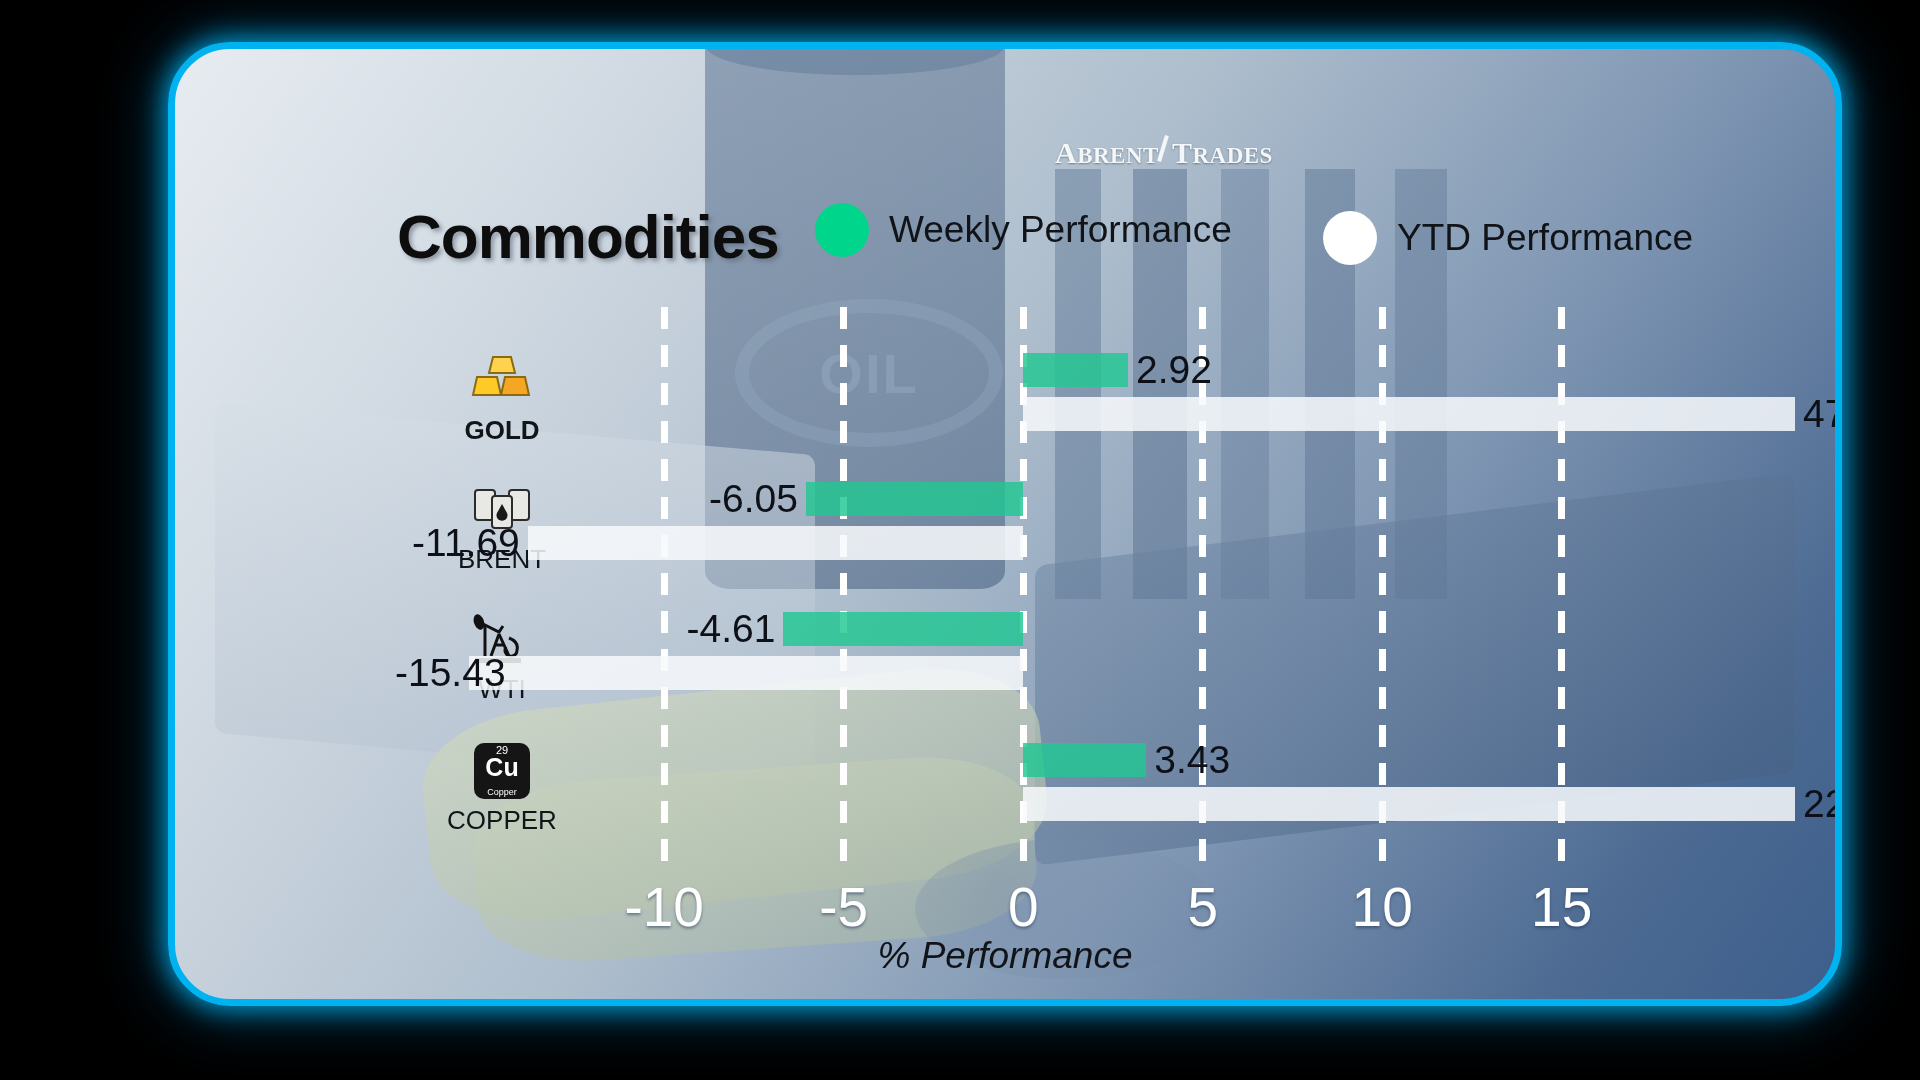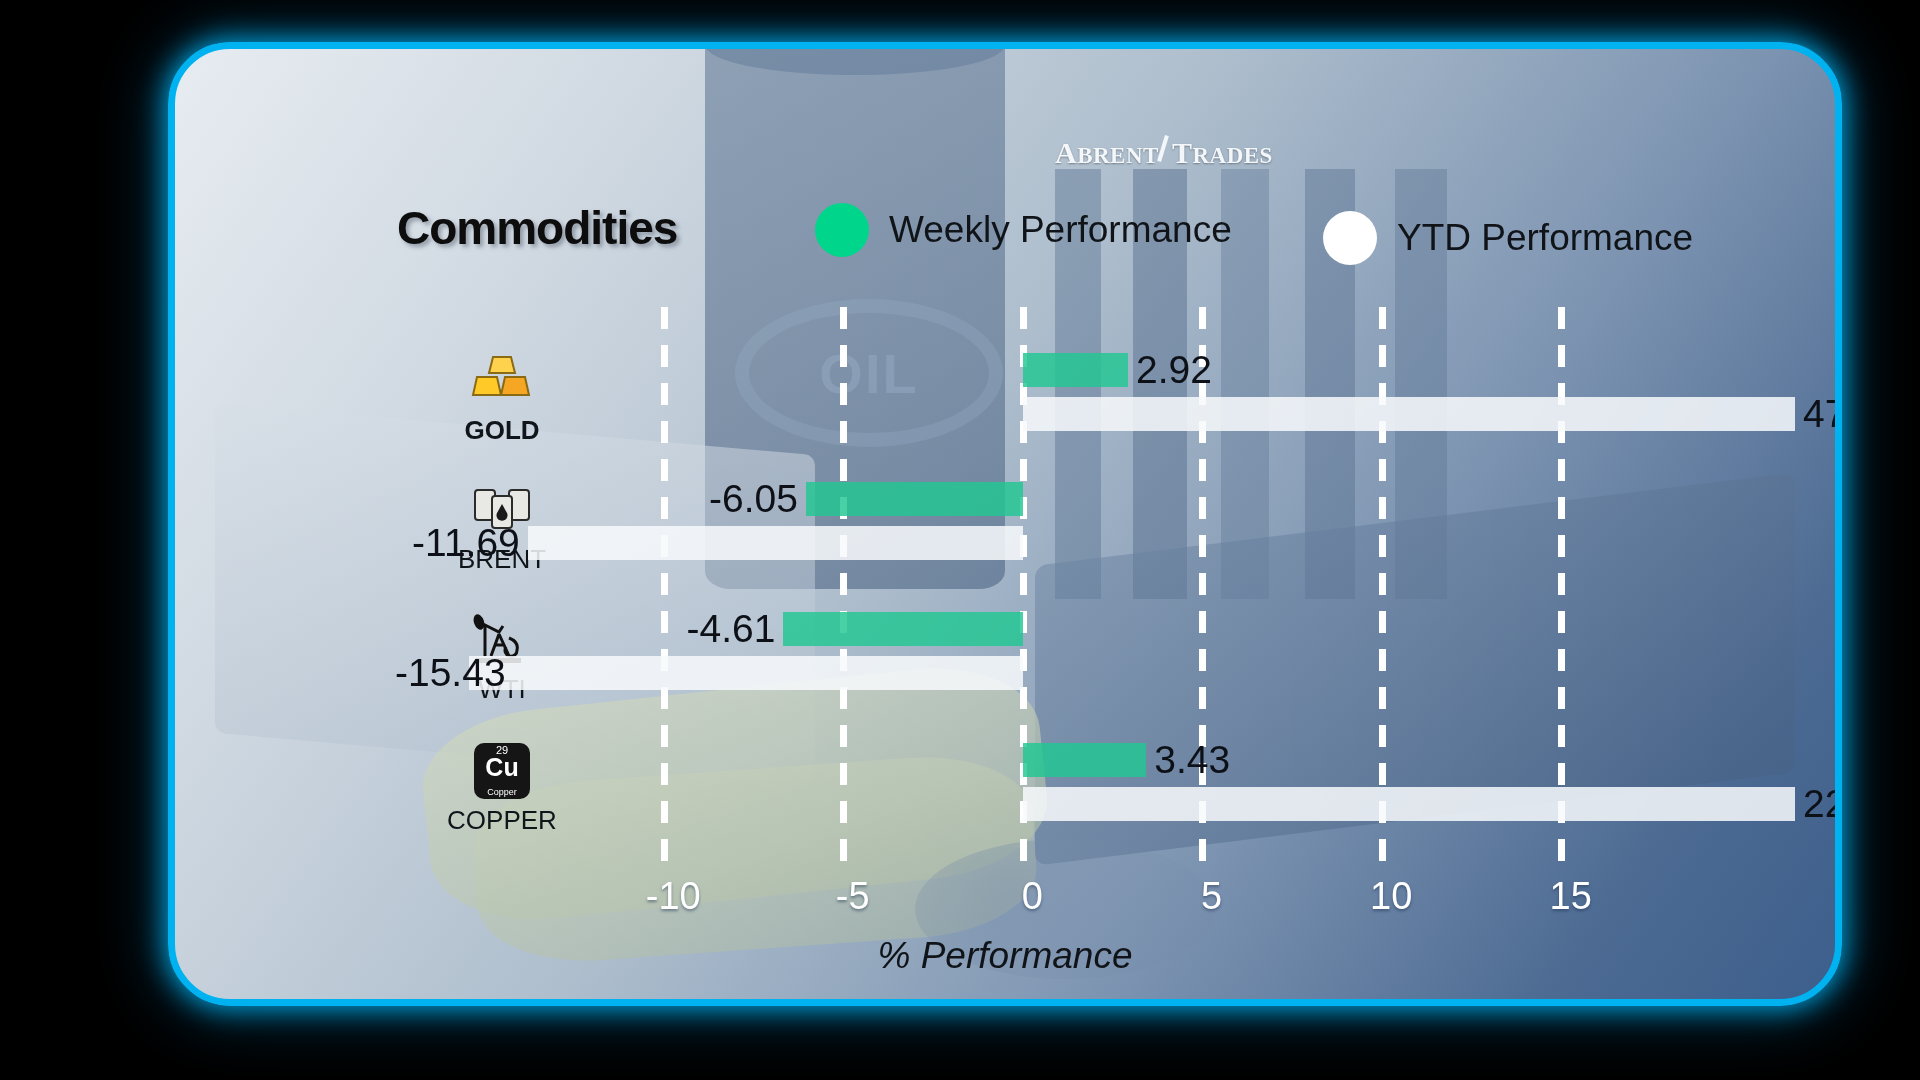--- a/index.html
+++ b/index.html
@@ -58,21 +58,21 @@
     font-family:"Liberation Serif",serif;font-weight:700;font-size:30px;
     letter-spacing:.5px;text-shadow:0 1px 2px rgba(0,0,0,.35);
     display:flex;align-items:baseline;}
   #logo .big{font-size:30px;}
   #logo .small{font-size:23px;}
   #logo .tick{display:inline-block;width:15px;height:30px;position:relative;margin:0 -1px;}
   #logo .tick:before{content:"";position:absolute;left:3px;top:2px;width:4px;height:27px;
     background:#f4f7fa;transform:rotate(17deg);}
 
   
-  #title{position:absolute;left:222px;top:152px;font-size:46px;font-weight:700;color:#0d0d0d;
+  #title{position:absolute;left:222px;top:152px;font-size:62px;font-weight:700;color:#0d0d0d;
     text-shadow:3px 3px 4px rgba(90,100,115,.55);letter-spacing:-1px;}
   .legend{position:absolute;display:flex;align-items:center;gap:20px;}
   #legend-weekly{left:640px;top:154px;}
   #legend-ytd{left:1148px;top:162px;}
   .legend .dot{width:54px;height:54px;border-radius:50%;}
   .legend .lab{font-size:37px;color:#101418;}
 
   
   #plot{position:absolute;left:220px;top:258px;width:1400px;height:560px;}
   .gridline{position:absolute;top:0;width:7px;height:560px;
@@ -91,22 +91,22 @@
 
   
   .cu-tile{display:inline-block;width:56px;height:56px;border-radius:10px;background:#151515;
     color:#fff;position:relative;font-family:"Liberation Sans",sans-serif;}
   .cu-tile .n{position:absolute;top:2px;left:0;right:0;text-align:center;font-size:11px;}
   .cu-tile .s{position:absolute;top:12px;left:0;right:0;text-align:center;font-size:25px;font-weight:600;}
   .cu-tile .w{position:absolute;bottom:2px;left:0;right:0;text-align:center;font-size:9px;}
 
   
   #xticks{position:absolute;left:220px;top:826px;width:1400px;height:60px;}
-  .xtick{position:absolute;font-size:38px;color:#ffffff;text-shadow:0 2px 3px rgba(30,50,80,.5);
-    transform:translateX(-50%);margin-left:9px;}
+  .xtick{position:absolute;font-size:55px;color:#ffffff;text-shadow:0 2px 3px rgba(30,50,80,.5);
+    transform:translateX(-50%);}
   #xtitle{position:absolute;left:0;top:886px;width:1660px;text-align:center;
     font-size:37px;color:#101418;font-style:italic;}
 </style>
 </head>
 <body>
 
 <div id="stage">
   <div id="card-frame">
 
     <div class="bg-shape" id="oil-drum-top"></div>

